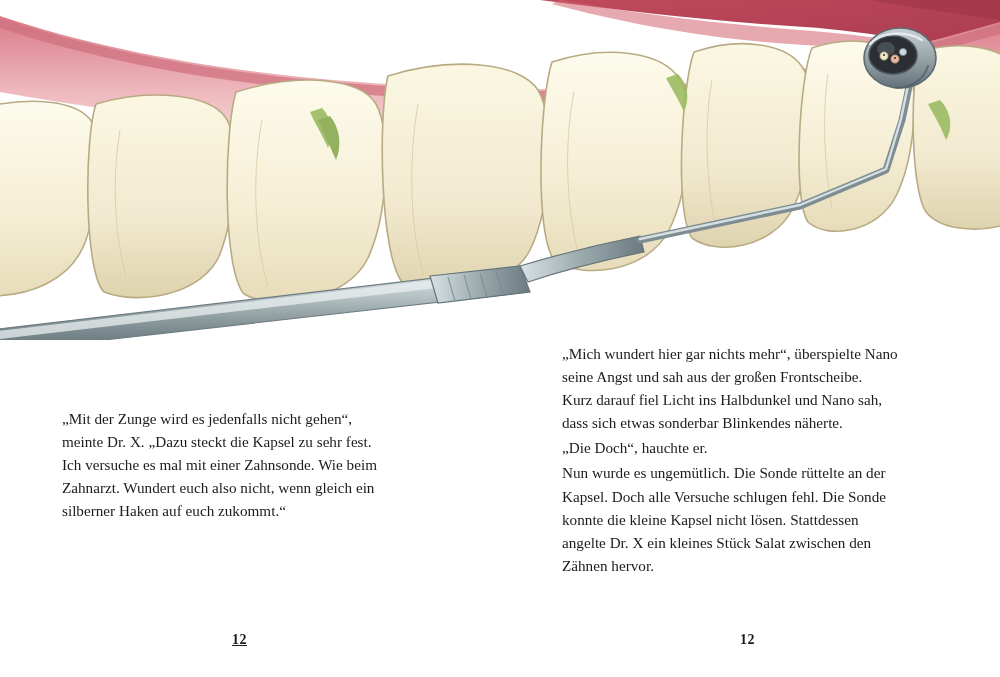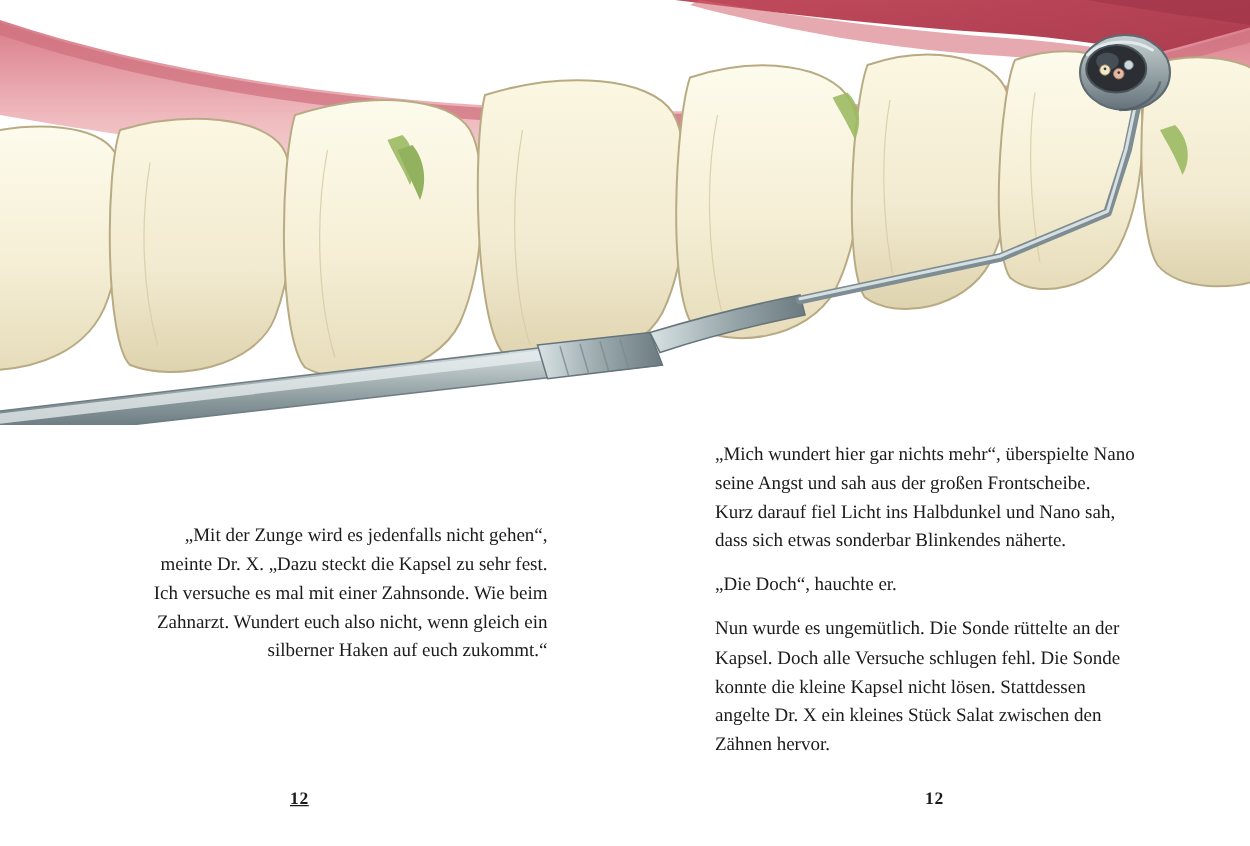--- a/index.html
+++ b/index.html
@@ -45,25 +45,24 @@
     width: 390px;
     text-align: left;
   }
   #col-right {
     left: 560px;
     top: 340px;
     width: 400px;
     text-align: left;
   }
   .para {
-    margin: 12px;
+    margin: 2px;
     white-space: pre-wrap;
   }
   #col-left .para {
-    text-align: right;
   }
   #col-left .para.lead {
     text-align: right;
   }
   .folio {
     position: absolute;
     font-family: "Liberation Serif", serif;
     font-size: 14px;
     font-weight: bold;
     color: #1b1b1b;

